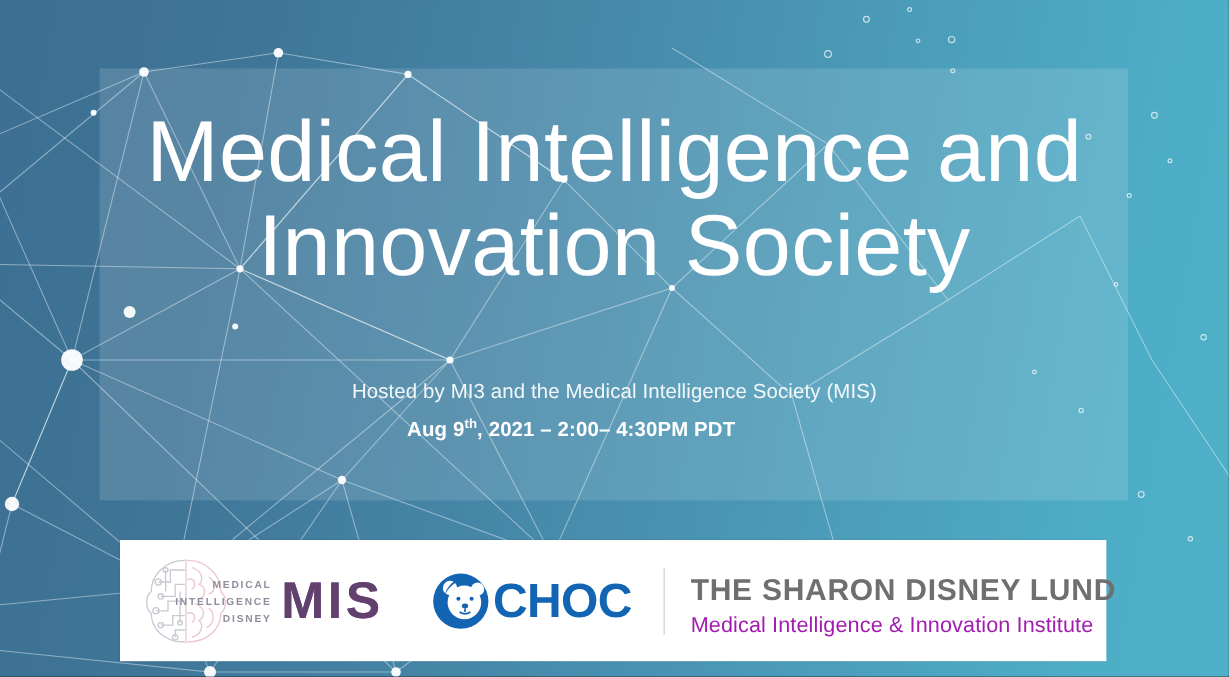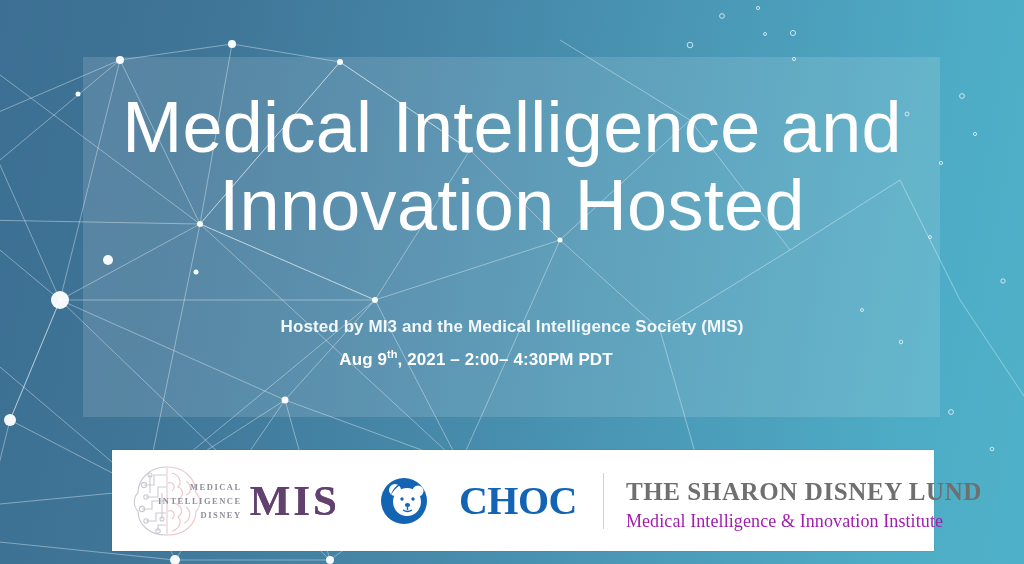--- a/index.html
+++ b/index.html
@@ -52,21 +52,21 @@
     white-space: nowrap;
   }
   #subtitle {
     position: absolute;
     left: 0;
     top: 317px;
     width: 1024px;
     text-align: center;
     color: #f2f7fa;
     font-size: 17px;
-    font-weight: 700;
+    font-weight: 400;
     letter-spacing: 0.1px;
   }
   #datetime {
     position: absolute;
     left: 0;
     top: 348px;
     width: 952px;
     text-align: center;
     color: #ffffff;
     font-size: 17px;
@@ -75,29 +75,28 @@
   }
   #datetime .sup {
     font-size: 11px;
     vertical-align: super;
     font-weight: 700;
   }
 
   
   #logo-bar {
     position: absolute;
-    left: 112px;
+    left: 100px;
     top: 450px;
     width: 822px;
     height: 101px;
     background: #ffffff;
     display: flex;
     align-items: center;
     box-shadow: 0 0 0 1px rgba(0,0,0,0.04);
-    font-family: Liberation Serif, serif;
   }
   .bar-pad-left { width: 12px; flex: 0 0 auto; }
 
   
   #mis-logo {
     display: flex;
     align-items: center;
     flex: 0 0 auto;
     margin-left: 6px;
   }
@@ -127,21 +126,20 @@
     color: #62416f;
     line-height: 44px;
   }
 
   
   #choc-logo {
     display: flex;
     align-items: center;
     flex: 0 0 auto;
     margin-left: 40px;
-    gap: 28px;
   }
   #choc-bear { width: 48px; height: 48px; flex: 0 0 auto; }
   #choc-word {
     margin-left: 3px;
     color: #1464b4;
     font-size: 40px;
     font-weight: 700;
     letter-spacing: -0.5px;
     line-height: 40px;
   }
@@ -253,21 +251,21 @@
       <circle cx="992" cy="449" r="1.8"></circle>
       <circle cx="862" cy="310" r="1.5"></circle>
       <circle cx="930" cy="237" r="1.5"></circle>
     </g>
   </svg>
 
   <div id="panel"></div>
 
   <div id="title-block">
     <div class="title-line">Medical Intelligence and</div>
-    <div class="title-line">Innovation Hosted</div>
+    <div class="title-line">Innovation Society</div>
   </div>
 
   <div id="subtitle">Hosted by MI3 and the Medical Intelligence Society (MIS)</div>
 
   <div id="datetime"><span>Aug 9</span><span class="sup">th</span><span>, 2021 – 2:00– 4:30PM PDT</span></div>
 
   <div id="logo-bar">
     <div class="bar-pad-left"></div>
 
     <div id="mis-logo">

